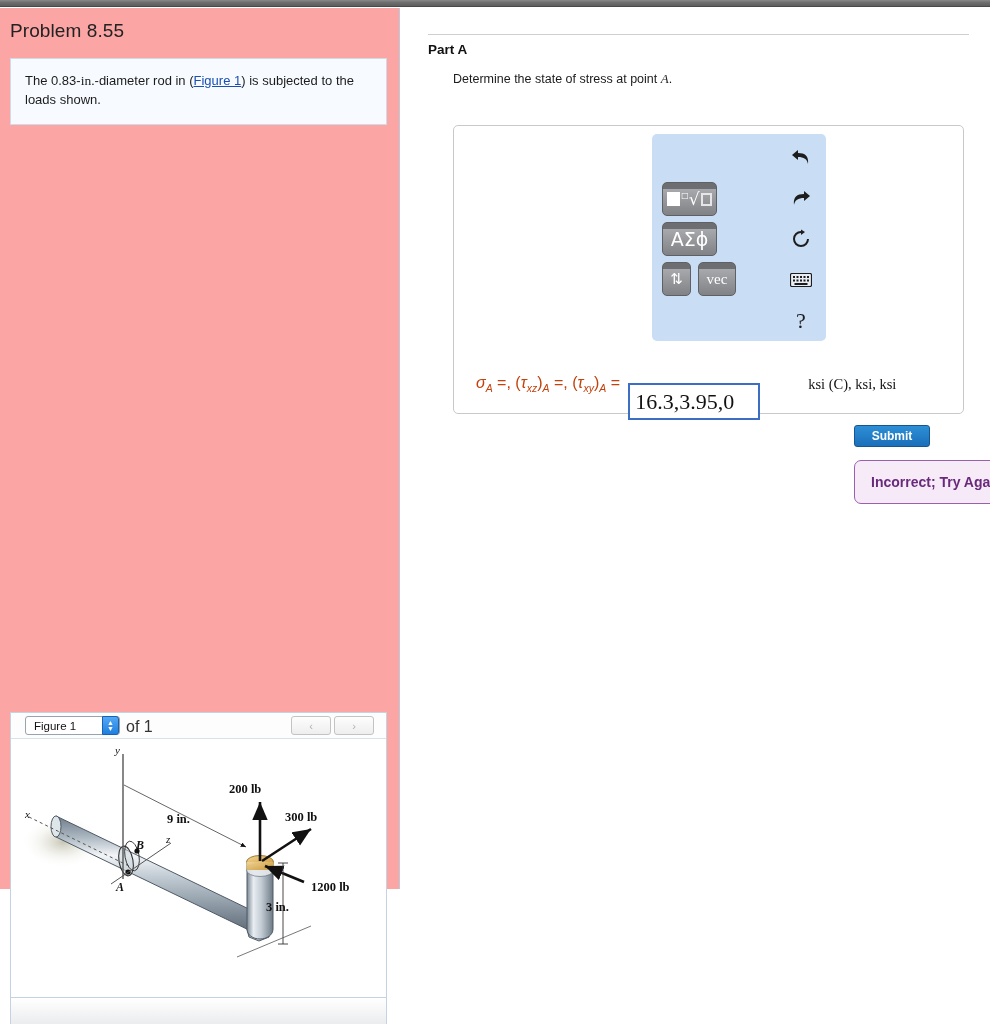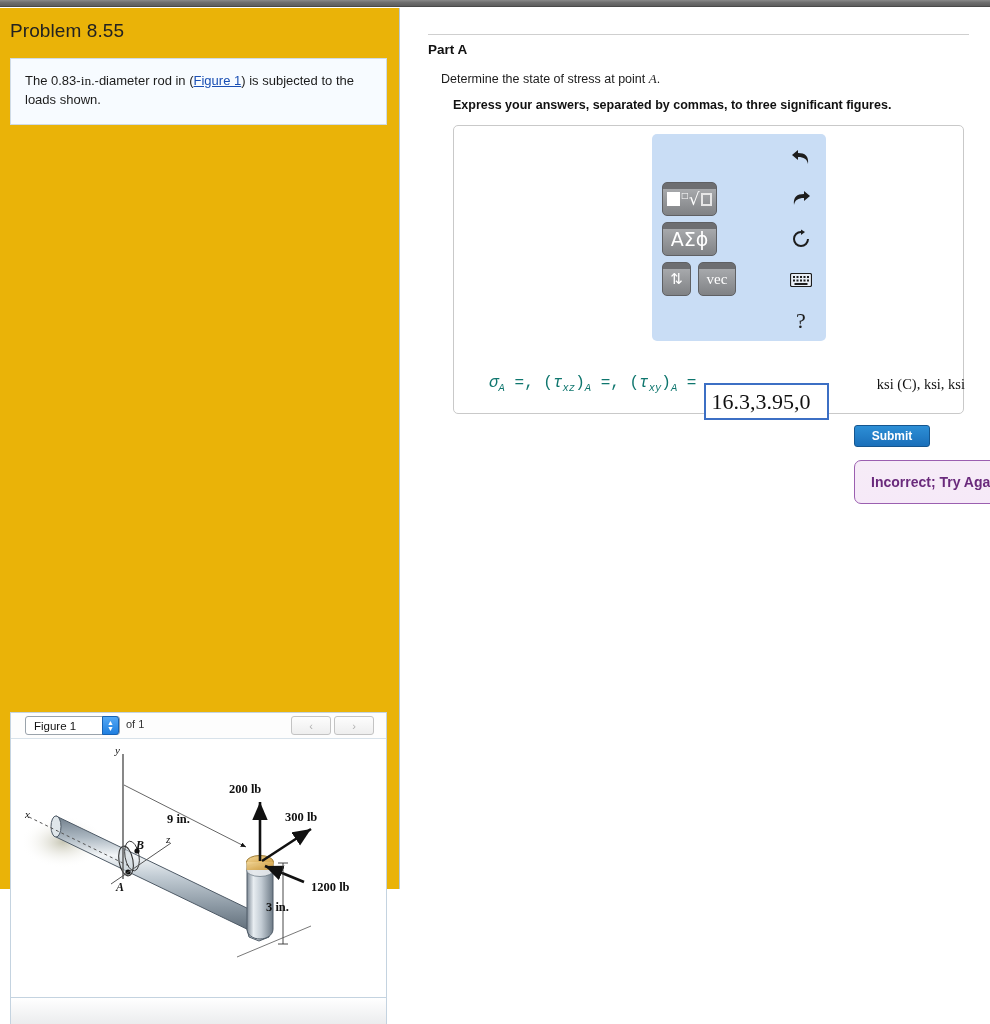--- a/index.html
+++ b/index.html
@@ -15,21 +15,21 @@
   
   .topbar {
     position: absolute; left: 0; top: 0; width: 990px; height: 7px;
     background: linear-gradient(to bottom, #8a8a8a 0%, #6f6f6f 40%, #5d5d5d 100%);
     border-bottom: 1px solid #4a4a4a;
   }
 
   
   .sidebar {
     position: absolute; left: 0; top: 8px; width: 400px; height: 881px;
-    background: #eab308;
+    background: #fca5a5;
     border-right: 1px solid #b9cbd9;
   }
   .problem-title {
     position: absolute; left: 10px; top: 12px;
     font-size: 19px; color: #222; letter-spacing: .1px;
   }
   .desc-box {
     position: absolute; left: 10px; top: 50px; width: 377px;
     border: 1px solid #cfdbe6;
     background: #f7fbff;
@@ -63,21 +63,21 @@
   }
   .fig-select .stepper {
     position: absolute; right: 0; top: -1px; width: 17px; height: 19px;
     background: linear-gradient(to bottom,#54a8f5,#1f7fe0);
     border: 1px solid #1663b5; border-radius: 0 3px 3px 0;
     display: flex; flex-direction: column; align-items: center; justify-content: center;
     color: #fff; font-size: 7px; line-height: 6px;
   }
   .fig-of {
     position: absolute; left: 115px; top: 5px;
-    font-size: 11px; color: #333;
+    font-size: 16px; color: #333;
   }
   .fig-nav { position: absolute; right: 12px; top: 3px; display: flex; gap: 3px; }
   .fig-nav button {
     width: 40px; height: 19px;
     border: 1px solid #c3c3c3; border-radius: 3px;
     background: linear-gradient(to bottom,#fdfdfd,#eeeeee);
     color: #b0b0b0; font-size: 11px; cursor: pointer; padding: 0;
     font-family: "Liberation Sans", sans-serif;
   }
   .figure-body { position: relative; height: 258px; background: #fff; }
@@ -91,21 +91,21 @@
   .main { position: absolute; left: 401px; top: 8px; width: 589px; height: 788px; background:#fff; }
   .main-rule {
     position: absolute; left: 27px; top: 26px; width: 541px;
     border-top: 1px solid #cfcfcf;
   }
   .part-label {
     position: absolute; left: 27px; top: 34px;
     font-size: 13.5px; font-weight: bold; color: #111;
   }
   .question-text {
-    position: absolute; left: 40px; top: 63px;
+    position: absolute; left: 52px; top: 63px;
     font-size: 12.5px; color: #1b1b1b;
   }
   .question-text .it { font-style: italic; font-family: "Liberation Serif", serif; font-size: 13px;}
   .express {
     position: absolute; left: 52px; top: 90px;
     font-size: 12.5px; font-weight: bold; color: #111;
   }
 
   
   .answer-panel {
@@ -148,23 +148,23 @@
   .ti-redo  { top: 51px; }
   .ti-reset { top: 92px; }
   .ti-kb    { top: 133px; }
   .ti-help  { top: 174px; font-size: 22px; font-family:"Liberation Serif", serif;}
 
   .answer-row {
     position: absolute; left: 0; top: 222px; width: 511px;
     display: flex; align-items: center;
   }
   .math-expr {
-    margin-left: 35px;
-    font-family: Liberation Mono, monospace;
-    font-size: 16px; color: #0f766e; white-space: nowrap;
+    margin-left: 22px;
+    font-family: Liberation Sans, sans-serif;
+    font-size: 16px; color: #c2410c; white-space: nowrap;
   }
   .math-expr i { font-style: italic; }
   .sub { font-size: 10.5px; vertical-align: sub; font-style: italic; }
   .answer-input {
     margin-left: 8px;
     width: 132px; height: 37px;
     border: 2px solid #3c6fc4;
     background: #fff;
     font-family: "Liberation Serif", serif;
     font-size: 22px; color: #111;
@@ -325,21 +325,20 @@
   </div>
 
   <div class="main">
 
     <div class="main-rule"></div>
 
     <div class="part-label">Part A</div>
 
     <div class="question-text"><span>Determine the state of stress at point </span><span class="it">A</span><span>.</span></div>
 
-    <div class="express">Express your answers, separated by commas, to three significant figures.</div>
 
     <div class="answer-panel">
 
       <div class="mathbar">
 
         <div class="mbtn mbtn-sqrt">
           <span class="sqrt-glyph">
             <span class="sq-box"></span>
             <span class="rad"><span class="rad-sup">□</span>√</span>
             <span class="sq-out"></span>

